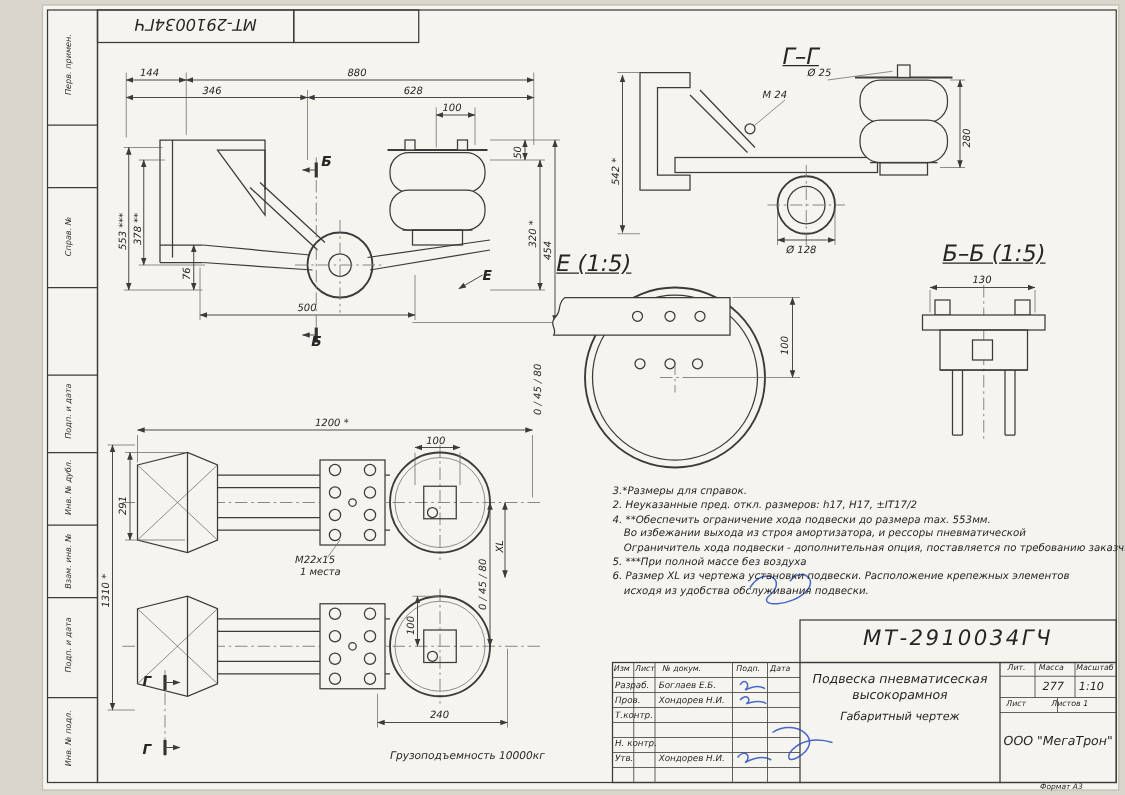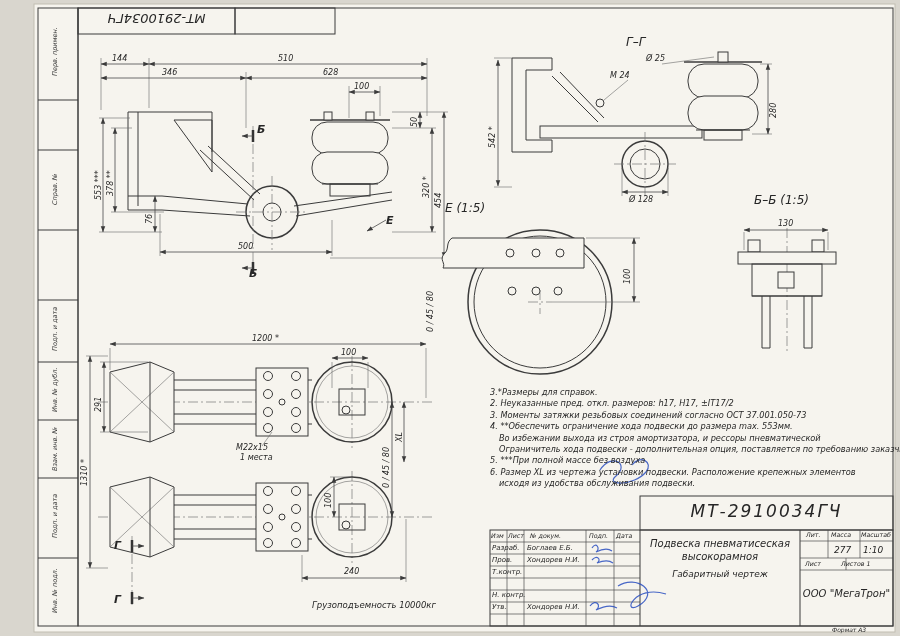--- a/index.html
+++ b/index.html
@@ -9,21 +9,21 @@
   .ln{stroke:#3b3b3b;stroke-width:1;fill:none;}
   .ln2{stroke-width:1.5;}
   .paper{fill:#f6f4ee;}
   .dim{stroke:#4a4a4a;stroke-width:.8;fill:none;}
   .thin{stroke:#6a6a6a;stroke-width:.6;fill:none;}
   .thin2{stroke:#4a4a4a;stroke-width:.7;fill:none;}
   .cl{stroke:#777;stroke-width:.7;stroke-dasharray:10 3 2 3;fill:none;}
   .t{position:absolute;font:italic 8px/1.1 "DejaVu Sans",sans-serif;color:#262626;white-space:nowrap;}
   .r{transform:rotate(-90deg);transform-origin:0 0;}
   .flip{transform:rotate(180deg);}
-  .vl{font-size:12px;}
+  .vl{font-size:18px;text-decoration:underline;}
   .sl{font-size:11px;font-weight:bold;}
   .strip{font-size:6.5px;color:#333;}
   .small{font-size:6.3px;}
   .stampname{font-size:7px;}
   .notes{position:absolute;left:490px;top:387px;width:348px;}
   .notes div{font:italic 8.2px/11.4px "DejaVu Sans",sans-serif;color:#262626;white-space:nowrap;}
   .ind{padding-left:9px;}
 </style>
 </head>
 <body>
@@ -226,21 +226,21 @@
 
 <div class="t r strip" style="left:52px;top:76px">Перв. примен.</div>
 <div class="t r strip" style="left:52px;top:205px">Справ. №</div>
 <div class="t r strip" style="left:52px;top:351px">Подп. и дата</div>
 <div class="t r strip" style="left:52px;top:412px">Инв. № дубл.</div>
 <div class="t r strip" style="left:52px;top:471px">Взам. инв. №</div>
 <div class="t r strip" style="left:52px;top:538px">Подп. и дата</div>
 <div class="t r strip" style="left:52px;top:613px">Инв. № подл.</div>
 
 <div class="t" style="left:112px;top:55px">144</div>
-<div class="t" style="left:278px;top:55px">510</div>
+<div class="t" style="left:278px;top:55px">880</div>
 <div class="t" style="left:162px;top:69px">346</div>
 <div class="t" style="left:323px;top:69px">628</div>
 <div class="t" style="left:354px;top:83px">100</div>
 <div class="t r" style="left:95px;top:200px">553 ***</div>
 <div class="t r" style="left:107px;top:196px">378 **</div>
 <div class="t r" style="left:411px;top:127px">50</div>
 <div class="t r" style="left:423px;top:198px">320 *</div>
 <div class="t r" style="left:435px;top:208px">454</div>
 <div class="t r" style="left:146px;top:224px">76</div>
 <div class="t" style="left:238px;top:243px">500</div>
@@ -272,21 +272,20 @@
 <div class="t r" style="left:396px;top:442px">XL</div>
 <div class="t r" style="left:325px;top:508px">100</div>
 <div class="t" style="left:344px;top:568px">240</div>
 <div class="t sl" style="left:114px;top:540px">Г</div>
 <div class="t sl" style="left:114px;top:594px">Г</div>
 <div class="t" style="left:312px;top:601px;font-size:8.5px">Грузоподъемность 10000кг</div>
 
 <div class="notes">
   <div>3.*Размеры для справок.</div>
   <div>2. Неуказанные пред. откл. размеров: h17, Н17, ±IT17/2</div>
-  <div>3. Моменты затяжки резьбовых соединений согласно ОСТ 37.001.050-73</div>
   <div>4. **Обеспечить ограничение хода подвески до размера max. 553мм.</div>
   <div class="ind">Во избежании выхода из строя амортизатора, и рессоры пневматической</div>
   <div class="ind">Ограничитель хода подвески - дополнительная опция, поставляется по требованию заказчика.</div>
   <div>5. ***При полной массе без воздуха</div>
   <div>6. Размер XL из чертежа установки подвески. Расположение крепежных элементов</div>
   <div class="ind">исходя из удобства обслуживания подвески.</div>
 </div>
 
 <div class="t" style="left:640px;top:502px;width:253px;text-align:center;font-size:17px;letter-spacing:2px">МТ-2910034ГЧ</div>
 

